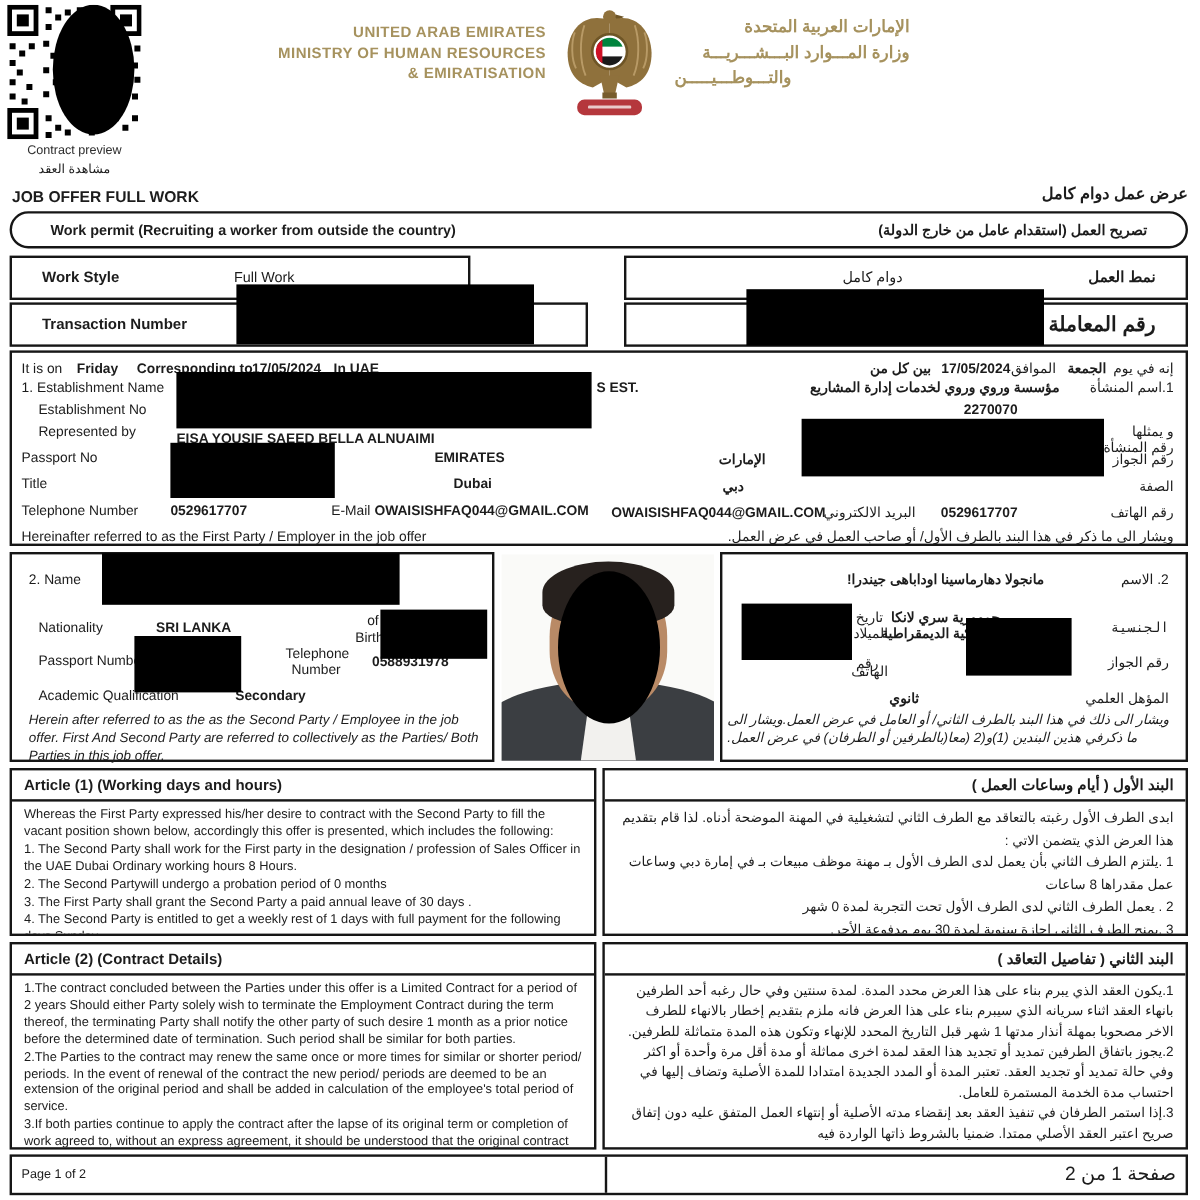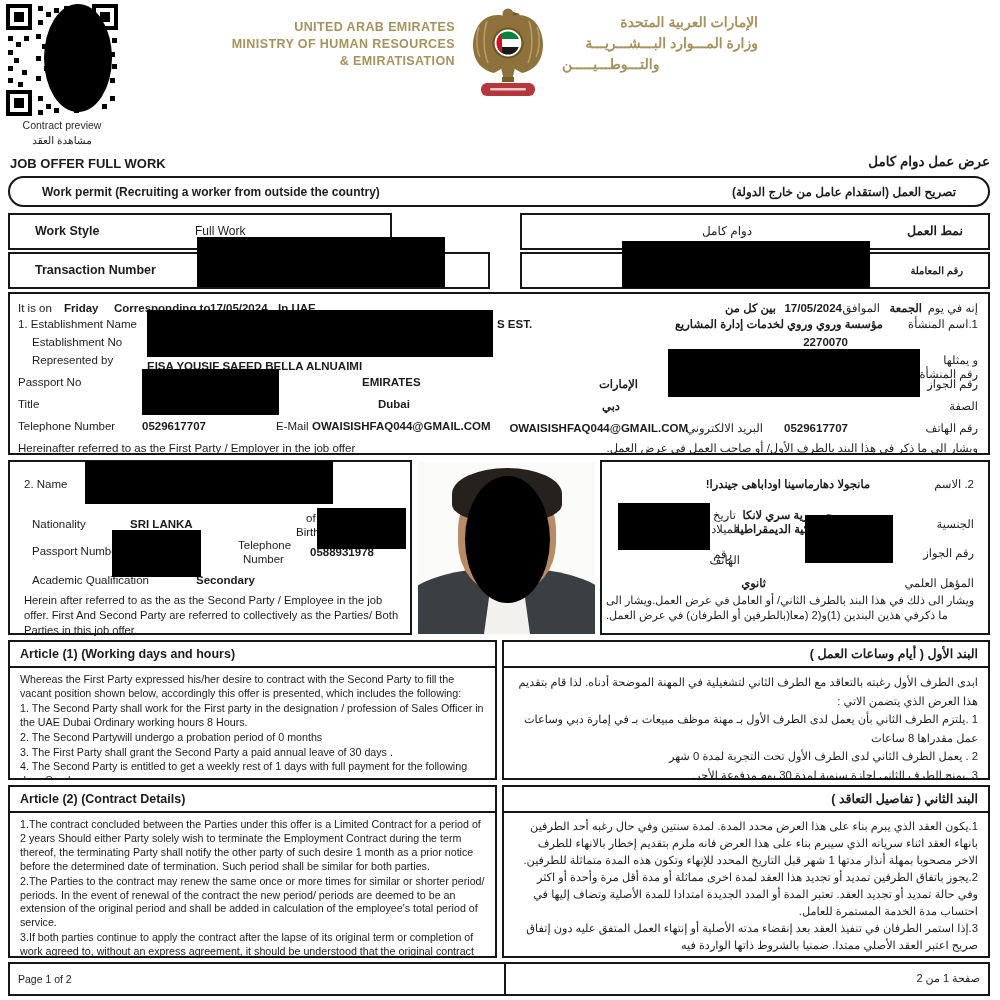--- a/index.html
+++ b/index.html
@@ -20,21 +20,21 @@
   .qr-cap{position:absolute;width:124px;text-align:center;font-size:10.5px;}
   .permit{position:absolute;left:8px;top:176px;width:982px;height:31px;border:2px solid #161616;
           border-radius:16px;display:flex;justify-content:space-between;align-items:center;
           padding:0 32px;box-sizing:border-box;font-weight:bold;font-size:12px;}
   .art-head{height:24px;line-height:24px;border-bottom:2px solid #161616;
             font-weight:bold;font-size:12.5px;padding:0 10px;}
   .art-body{padding:5px 10px;font-size:10.7px;line-height:13.9px;}
   .art-body p{margin:0 0 1px 0;}
   .art-body-ar{padding:5px 10px;font-size:11.3px;line-height:18.5px;direction:rtl;}
   .art-body-ar p{margin:0;}
-  .note2{position:absolute;font-size:11.2px;line-height:15px;white-space:normal;}
+  .note2{position:absolute;font-size:11.2px;line-height:15px;white-space:normal;font-style:italic;}
   .photo{position:absolute;left:418px;top:462px;width:177px;height:172px;background:#fafaf8;
          overflow:hidden;z-index:2;}
   .ph-suit{position:absolute;bottom:-12px;left:-16px;width:210px;height:78px;background:#3b3e42;
            border-radius:48% 48% 0 0;}
   .ph-shirt{position:absolute;bottom:0;left:66px;width:46px;height:40px;background:#f2f1ee;
             clip-path:polygon(12% 0,88% 0,100% 100%,0 100%);}
   .ph-neck{position:absolute;bottom:34px;left:72px;width:34px;height:26px;background:#b98a66;}
   .ph-head{position:absolute;top:12px;left:40px;width:98px;height:118px;background:#b98a66;
            border-radius:48% 48% 42% 42%;}
   .ph-hair{position:absolute;top:6px;left:34px;width:110px;height:52px;background:#27211e;
@@ -129,21 +129,21 @@
   </div>
   <div class="box" style="left:520px;top:213px;width:470px;height:37px;">
     <span class="t rtl" style="left:180px;top:10px;font-size:12px;">دوام كامل</span>
     <span class="t b rtl" style="right:25px;top:10px;font-size:12.5px;">نمط العمل</span>
   </div>
 
   <div class="box" style="left:8px;top:252px;width:482px;height:37px;">
     <span class="t b" style="left:25px;top:10px;font-size:12.5px;">Transaction Number</span>
   </div>
   <div class="box" style="left:520px;top:252px;width:470px;height:37px;">
-    <span class="t b rtl" style="right:25px;top:10px;font-size:10px;">رقم المعاملة</span>
+    <span class="t b rtl" style="right:25px;top:10px;font-size:17px;">رقم المعاملة</span>
   </div>
   <div class="red" style="left:197px;top:237px;width:248px;height:50px;"></div>
   <div class="red" style="left:622px;top:241px;width:248px;height:47px;"></div>
 
   <div class="box" style="left:8px;top:292px;width:982px;height:163px;">
 
     <span class="t" style="left:8px;top:8px;">It is on</span>
     <span class="t b" style="left:54px;top:8px;">Friday</span>
     <span class="t b" style="left:104px;top:8px;">Corresponding to</span>
     <span class="t b" style="left:200px;top:8px;">17/05/2024</span>
@@ -209,21 +209,21 @@
     <div class="ph-suit"></div>
     <div class="ph-shirt"></div>
     <div class="ph-head"></div>
     <div class="ph-hair"></div>
     <div class="ph-mask"></div>
   </div>
 
   <div class="box" style="left:600px;top:460px;width:390px;height:175px;">
     <span class="t rtl" style="right:14px;top:16px;">2. الاسم</span>
     <span class="t b rtl" style="right:100px;top:16px;width:200px;text-align:center;">مانجولا دهارماسينا اوداباهى جيندرا!</span>
-    <span class="t rtl" style="right:14px;top:56px;">الجنسية</span>
+    <span class="t rtl" style="right:14px;top:56px;font-family:Liberation Mono, monospace;">الجنسية</span>
     <span class="t b rtl" style="right:100px;top:47px;width:200px;text-align:center;">جمهورية سري لانكا</span>
     <span class="t b rtl" style="right:100px;top:61px;width:200px;text-align:center;">الاشتراكية الديمقراطية</span>
     <span class="t rtl" style="right:252px;top:47px;">تاريخ</span>
     <span class="t rtl" style="right:248px;top:61px;">الميلاد</span>
     <span class="t rtl" style="right:14px;top:85px;">رقم الجواز</span>
     <span class="t rtl" style="right:256px;top:86px;">رقم</span>
     <span class="t rtl" style="right:248px;top:92px;">الهاتف</span>
     <span class="t rtl" style="right:14px;top:115px;">المؤهل العلمي</span>
     <span class="t b rtl" style="right:222px;top:115px;margin-left:42px;">ثانوي</span>
     <div class="note2 rtl" style="right:10px;top:131px;width:372px;text-align:left;">ويشار الى ذلك في هذا البند بالطرف الثاني/ أو العامل في عرض العمل.ويشار الى ما ذكرفي هذين البندين (1)و(2 (معا(بالطرفين أو الطرفان) في عرض العمل.</div>
@@ -267,16 +267,16 @@
     <div class="art-body-ar" style="line-height:17px;">
         <p>1.يكون العقد الذي يبرم بناء على هذا العرض محدد المدة. لمدة سنتين وفي حال رغبه أحد الطرفين بانهاء العقد اثناء سريانه الذي سيبرم بناء على هذا العرض فانه ملزم بتقديم إخطار بالانهاء للطرف الاخر مصحوبا بمهلة أنذار مدتها 1 شهر قبل التاريخ المحدد للإنهاء وتكون هذه المدة متماثلة للطرفين.</p>
         <p>2.يجوز باتفاق الطرفين تمديد أو تجديد هذا العقد لمدة اخرى مماثلة أو مدة أقل مرة وأحدة أو اكثر وفي حالة تمديد أو تجديد العقد. تعتبر المدة أو المدد الجديدة امتدادا للمدة الأصلية وتضاف إليها في احتساب مدة الخدمة المستمرة للعامل.</p>
         <p>3.إذا استمر الطرفان في تنفيذ العقد بعد إنقضاء مدته الأصلية أو إنتهاء العمل المتفق عليه دون إتفاق صريح اعتبر العقد الأصلي ممتدا. ضمنيا بالشروط ذاتها الواردة فيه</p>
       </div>
   </div>
 
   <div class="foot">
     <div class="div"></div>
     <span class="t" style="left:8px;top:9px;font-size:10.5px;">Page 1 of 2</span>
-    <span class="t rtl" style="right:8px;top:8px;font-size:11px;">صفحة 1 من 2</span>
+    <span class="t rtl" style="right:8px;top:8px;font-size:16px;">صفحة 1 من 2</span>
   </div>
 
 </div>
 
 </body></html>

